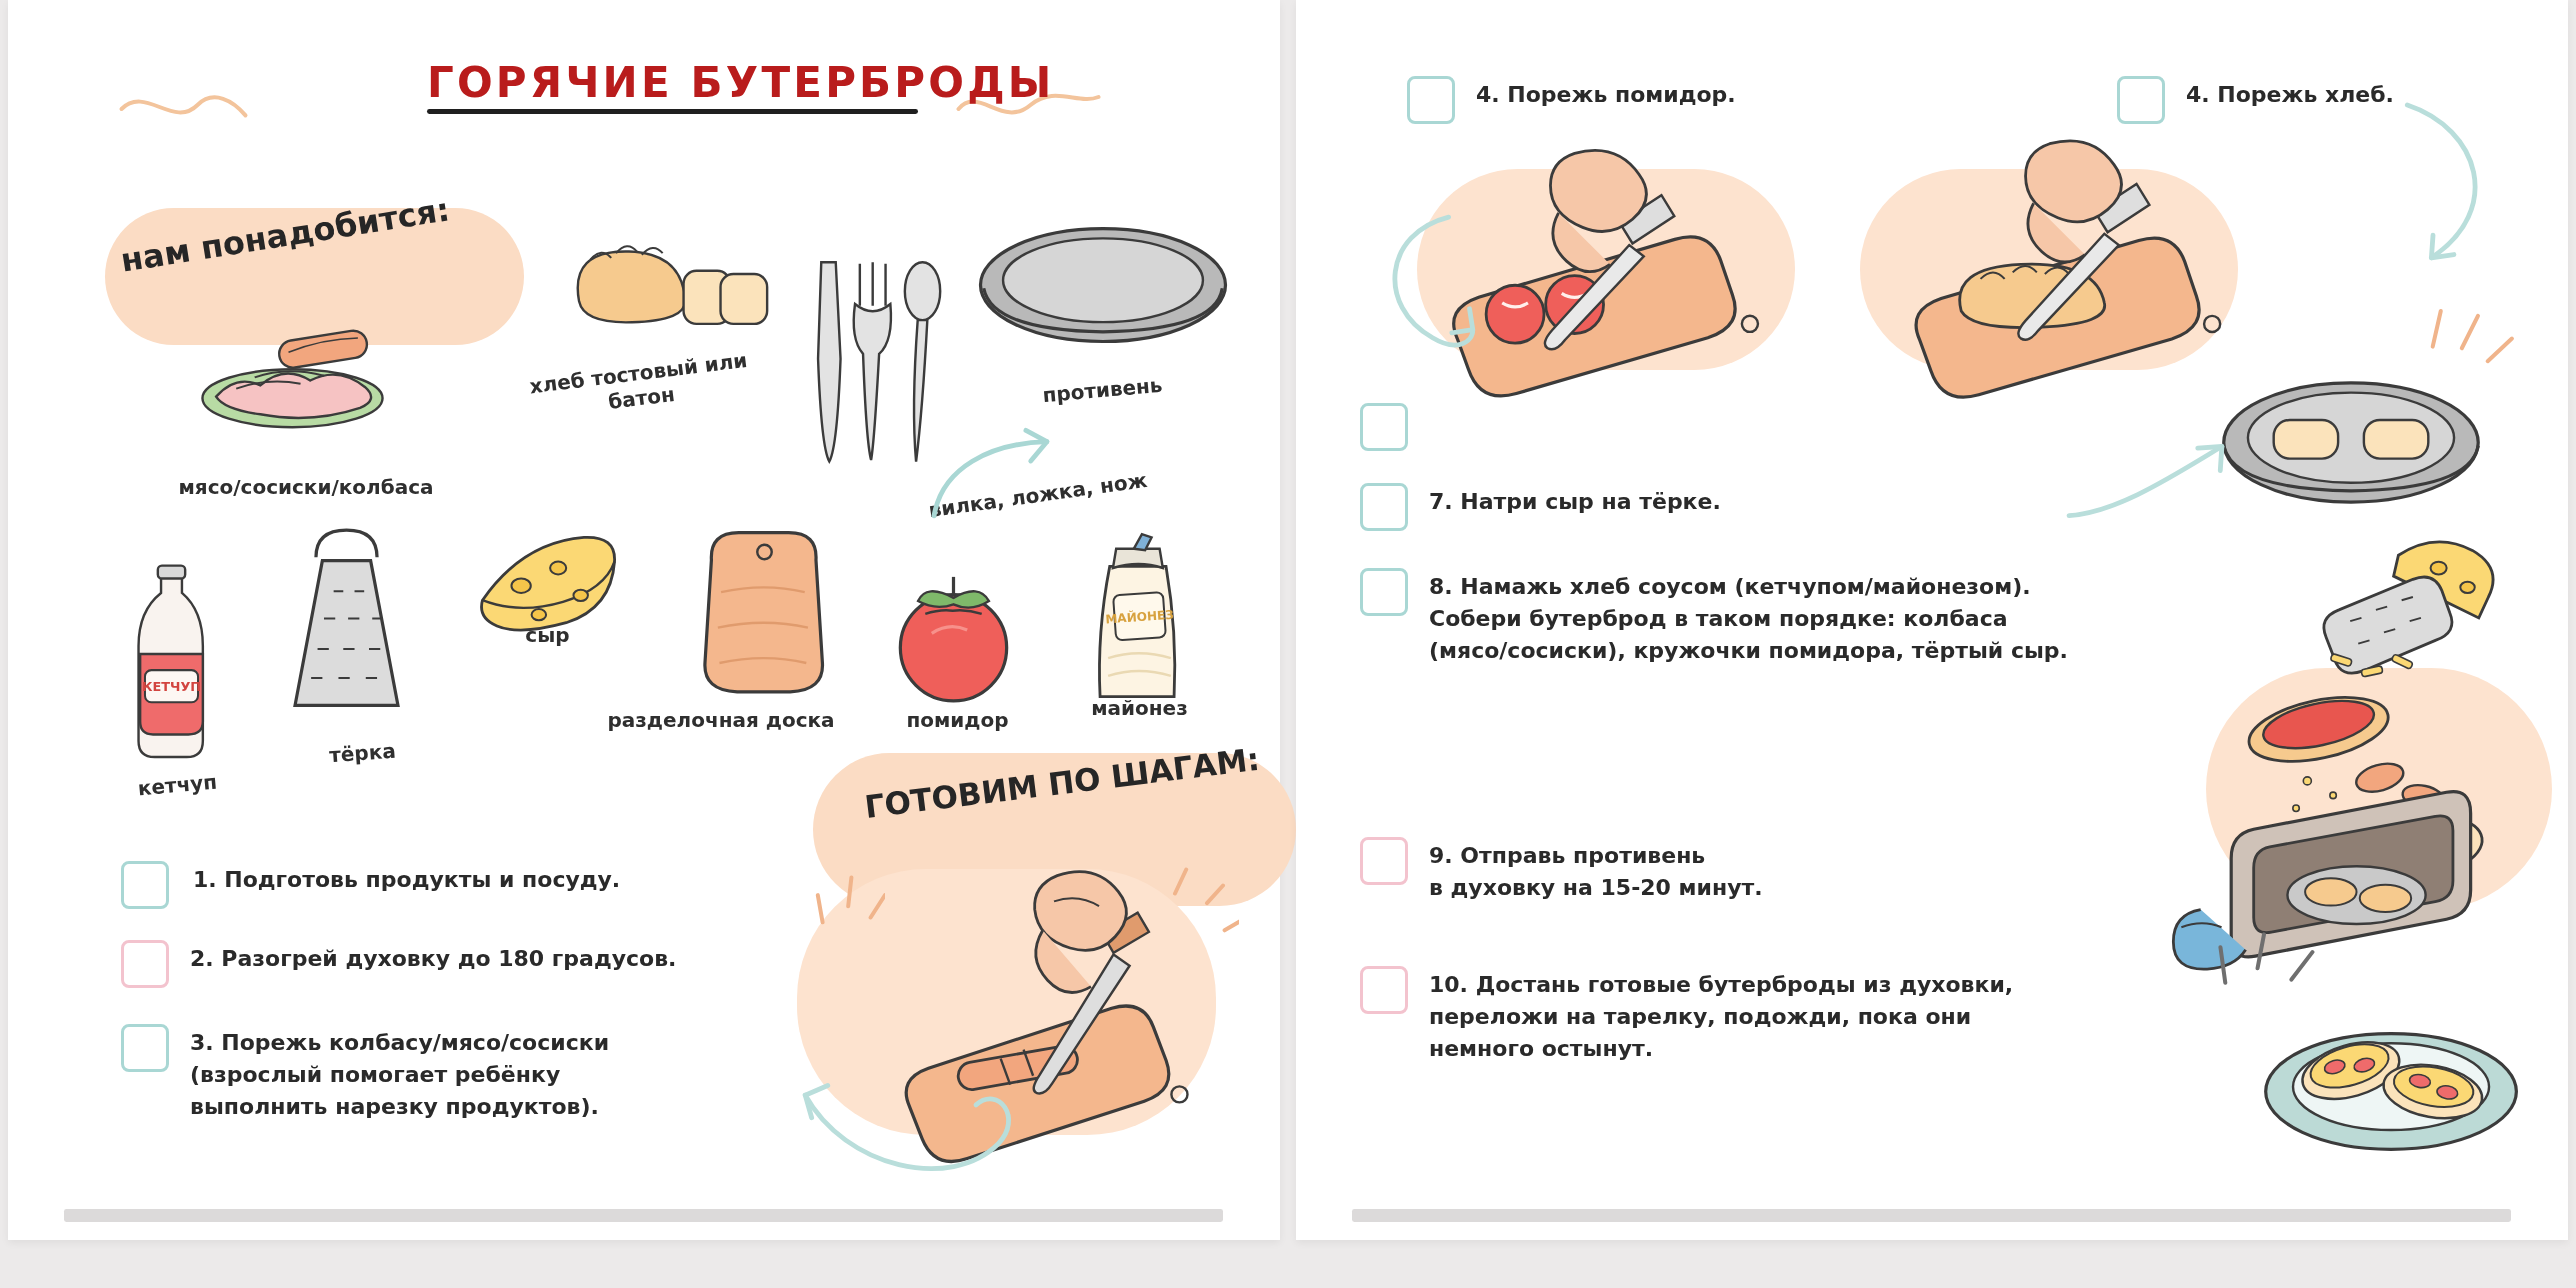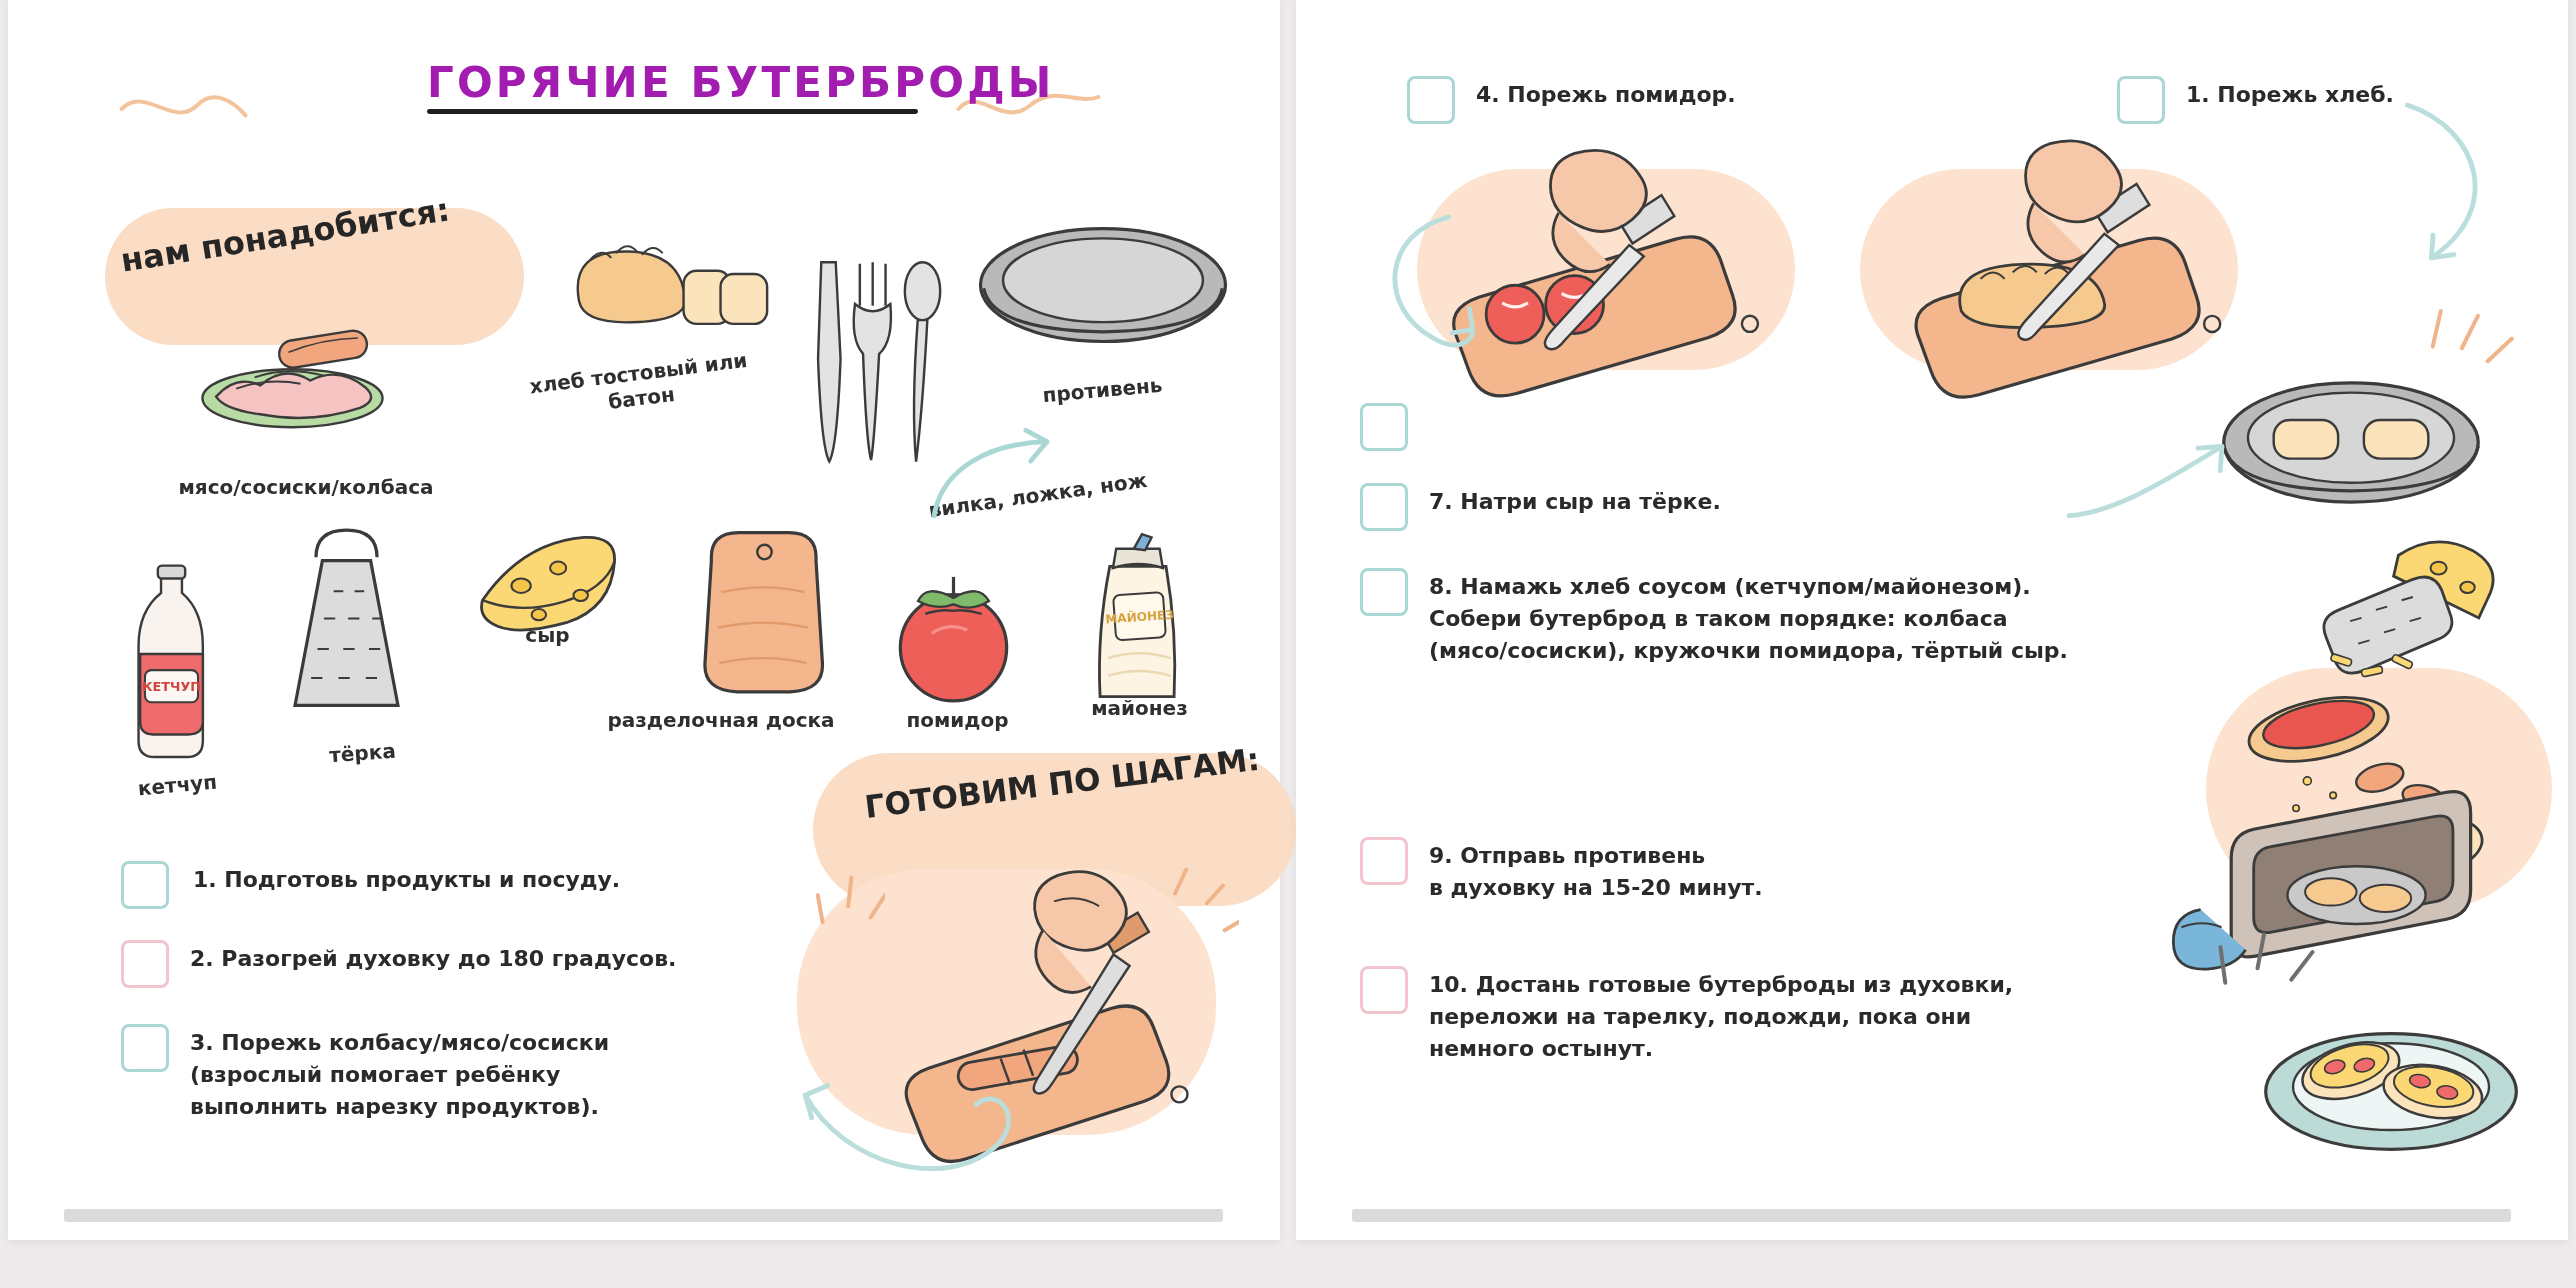--- a/index.html
+++ b/index.html
@@ -22,21 +22,21 @@
     height:13px;background:#dcdada;border-radius:2.4px;
     bottom:17.7px;
   }
 
   
   .title{
     position:absolute;
     font-family:"DejaVu Sans","Liberation Sans",sans-serif;
     font-weight:bold;
     letter-spacing:3.2px;
-    color:#a21caf;
+    color:#b91c1c;
     text-align:right;
   }
   #recipe-title{
     left:419px;top:58px;font-size:42px;
   }
   .title-underline{
     position:absolute;left:419px;top:109px;width:491px;height:4.8px;
     background:#1f1f1f;border-radius:2.4px;
   }
 
@@ -274,21 +274,21 @@
 
 <div class="sheet" id="right-page">
 
   <div class="check-row" style="left:64px;top:76px;width:499px;padding-left:47px;">
     <div class="checkbox cb-teal"></div>
     <div class="step-text">4. Порежь помидор.</div>
   </div>
 
   <div class="check-row" style="left:821px;top:76px;width:419px;">
     <div class="checkbox cb-teal"></div>
-    <div class="step-text">1. Порежь хлеб.</div>
+    <div class="step-text">4. Порежь хлеб.</div>
   </div>
 
   <div class="blob light" style="left:121px;top:169px;width:378px;height:201px;border-radius:113px;"></div>
   <div class="blob light" style="left:564px;top:169px;width:378px;height:201px;border-radius:113px;"></div>
 
   <div class="ill" style="left:129px;top:145px;">
     <svg width="378" height="258" viewBox="0 0 470 320">
       <path d="M40,220 q-12,-38 32,-48 l250,-46 q44,-8 54,32 l10,44 q10,40 -36,50 l-244,44 q-46,8 -56,-36z" fill="#f4b78d" stroke="#3b3b3b" stroke-width="4" transform="rotate(-6 230 230)"></path>
       <circle cx="404" cy="222" r="10" fill="none" stroke="#3b3b3b" stroke-width="3"></circle>
       <circle cx="112" cy="210" r="36" fill="#ef5f5a" stroke="#3b3b3b" stroke-width="3.5"></circle>

